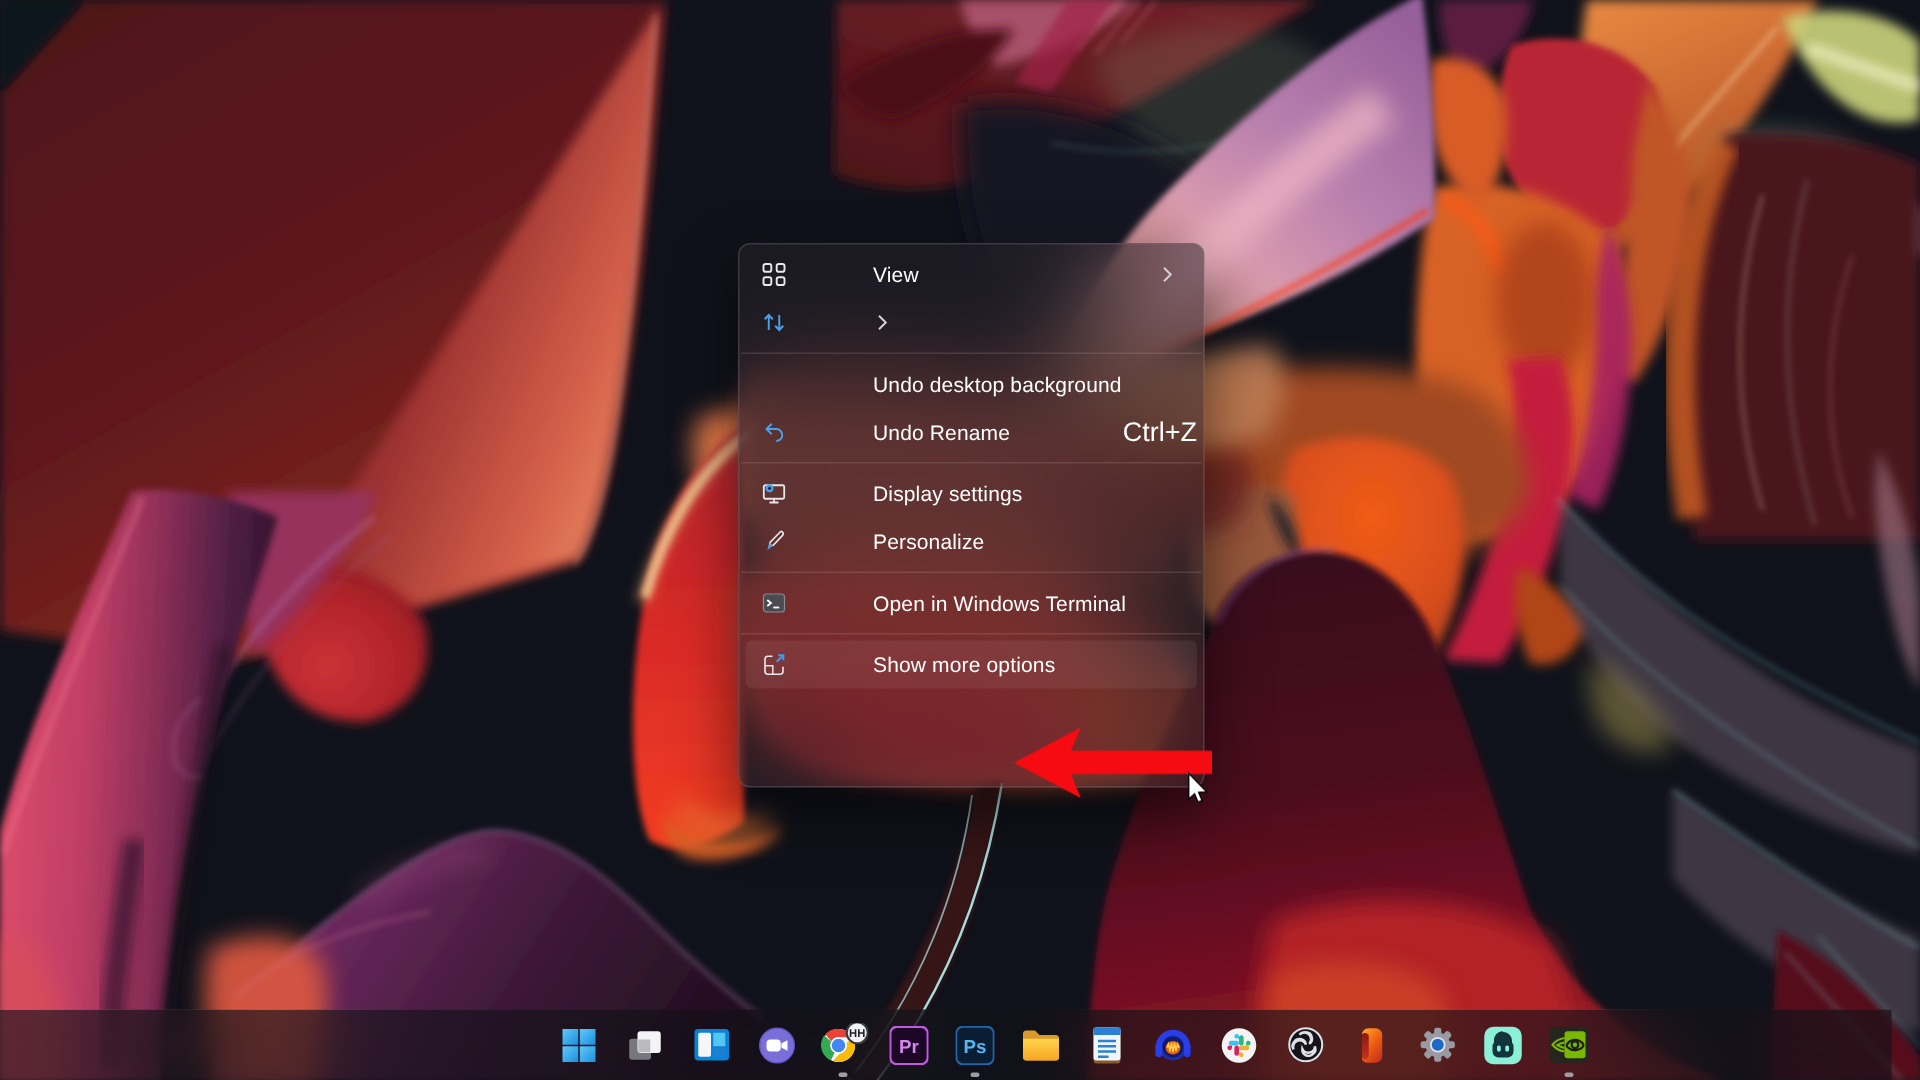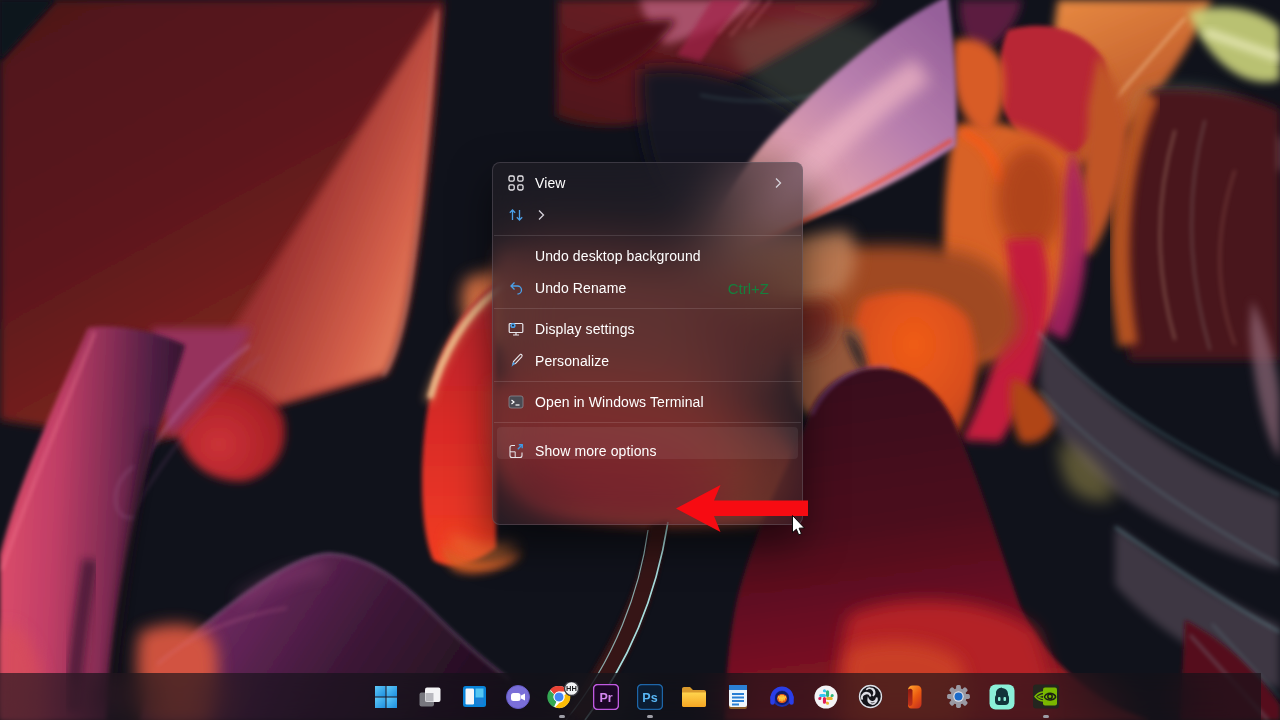--- a/index.html
+++ b/index.html
@@ -10,27 +10,27 @@
   #menu{position:absolute;left:492px;top:162px;width:311px;height:363px;
     background:rgba(38,35,42,0.52);
     backdrop-filter:blur(30px) saturate(1.1);
     -webkit-backdrop-filter:blur(30px) saturate(1.1);
     border:1px solid rgba(120,115,125,0.35);
     border-radius:8px;box-sizing:border-box;
     box-shadow:0 18px 40px rgba(0,0,0,0.55);
     padding:4px 0;
   }
   .mi{position:relative;height:32px;margin:0 4px;border-radius:4px;
-    display:flex;align-items:center;color:#fff;font-size:14px;}
+    display:flex;align-items:center;color:#fff;font-size:14px;gap:47px;}
   .mi .ic{width:16px;height:16px;margin-left:11px;margin-right:11px;flex:0 0 16px;}
   .mi .noic{width:16px;margin-left:11px;margin-right:11px;flex:0 0 16px;}
   .mi .lbl{flex:1;letter-spacing:0.1px;}
-  .mi .sc{color:#15803d;font-size:15px;margin-right:29px;}
+  .mi .sc{color:#ffffff;font-size:18px;}
   .mi .chev{margin-right:14px;width:12px;height:12px;}
-  .mi.hl{background:rgba(255,255,255,0.065);align-items:flex-end;}
+  .mi.hl{background:rgba(255,255,255,0.065);}
   .sep{height:1px;background:rgba(255,255,255,0.12);margin:4px 1px;}
   
   #taskbar{position:absolute;left:0;top:673px;width:1261px;height:47px;
     background:rgba(18,18,25,0.62);
     backdrop-filter:blur(22px);
     -webkit-backdrop-filter:blur(22px);
     display:flex;align-items:center;}
   #ticons{position:absolute;left:364px;top:0;height:47px;display:flex;align-items:center;}
   .tk{width:44px;height:44px;display:flex;align-items:center;justify-content:center;position:relative;}
   .runbar{position:absolute;left:19px;bottom:1px;width:6px;height:3px;border-radius:2px;background:#9d9da6;}

